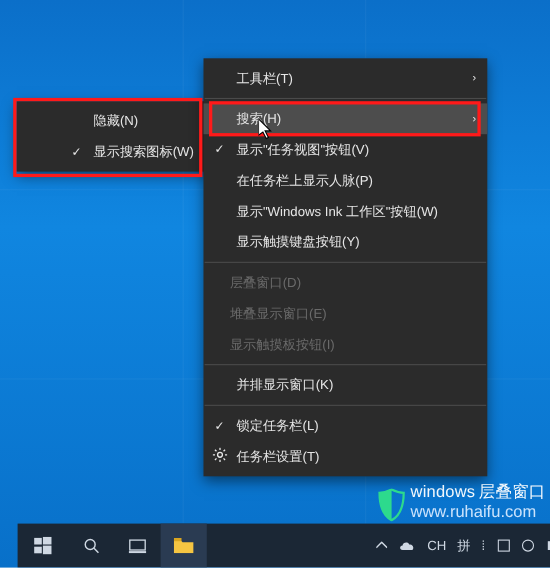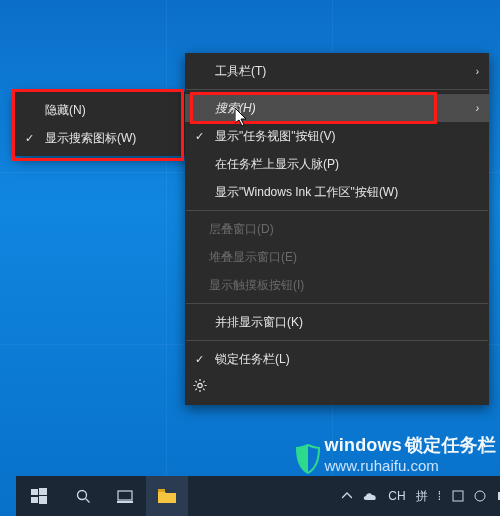--- a/index.html
+++ b/index.html
@@ -18,35 +18,36 @@
     background: #2b2b2b;
     color: #e6e6e6;
     font-size: 12px;
     box-shadow: 0 4px 12px rgba(0,0,0,0.5);
     padding: 4px 0;
   }
   .menu-sub {
     left: 15px;
     top: 92px;
     width: 192px;
+    padding-left: 40px;
   }
   .menu-main {
     left: 185px;
     top: 53px;
-    width: 304px;
+    width: 258px;
   }
   .item {
     display: flex;
     align-items: center;
     height: 28px;
     padding: 0 30px 0 30px;
     position: relative;
     cursor: default;
   }
-  .item.hover { background: #4d4d4d; font-style: italic; }
+  .item.hover { background: #4d4d4d; }
   .item.disabled { color: #6a6a6a; padding-left: 24px; }
   .check {
     position: absolute;
     left: 10px;
     top: 50%;
     transform: translateY(-50%);
     font-size: 11px;
   }
   .gear-icon {
     position: absolute;
@@ -108,21 +109,21 @@
   .tray-icon svg { display:block; }
 
   .watermark {
     position:absolute;
     right: 4px; bottom: 42px;
     display:flex; align-items:flex-end;
     color:#fff; font-size:11px;
     opacity:0.95;
   }
   .watermark .shield { margin-right:4px; }
-  .watermark .t1 { font-size:18px; font-weight:bold; letter-spacing:0.2px;}
+  .watermark .t1 { font-size:15px; font-weight:normal; letter-spacing:0.2px;}
   .watermark .t2 { font-size:15px; color:#d6e9ff; }
 
 </style>
 </head>
 <body>
 
 <div class="vline" style="left:166px"></div>
 <div class="vline" style="left:332px"></div>
 <div class="hline" style="top:172px"></div>
 <div class="hline" style="top:344px"></div>
@@ -152,20 +153,23 @@
       </div>
       <div class="item">
         <span class="check">✓</span>
         <span>显示"任务视图"按钮(V)</span>
       </div>
       <div class="item">
         <span>在任务栏上显示人脉(P)</span>
       </div>
       <div class="item">
         <span>显示"Windows Ink 工作区"按钮(W)</span>
+      </div>
+      <div class="item">
+        <span>显示触摸键盘按钮(Y)</span>
       </div>
       <div class="sep"></div>
       <div class="item disabled">
         <span>层叠窗口(D)</span>
       </div>
       <div class="item disabled">
         <span>堆叠显示窗口(E)</span>
       </div>
       <div class="item disabled">
         <span>显示触摸板按钮(I)</span>
@@ -186,40 +190,41 @@
               <line x1="7" y1="0.5" x2="7" y2="2.5"></line>
               <line x1="7" y1="11.5" x2="7" y2="13.5"></line>
               <line x1="0.5" y1="7" x2="2.5" y2="7"></line>
               <line x1="11.5" y1="7" x2="13.5" y2="7"></line>
               <line x1="2.4" y1="2.4" x2="3.8" y2="3.8"></line>
               <line x1="10.2" y1="10.2" x2="11.6" y2="11.6"></line>
               <line x1="11.6" y1="2.4" x2="10.2" y2="3.8"></line>
               <line x1="3.8" y1="10.2" x2="2.4" y2="11.6"></line>
             </g>
           </svg></span>
+        <span>任务栏设置(T)</span>
       </div>
     </div>
 </div>
 
 <div class="red-box red1"></div>
 <div class="red-box red2"></div>
 
 <svg class="cursor" width="16" height="20" viewBox="0 0 16 20">
   <path d="M0 0 L0 15 L4 12 L7 18 L9 17 L6 11 L11 11 Z" fill="#fff" stroke="#000" stroke-width="1"></path>
 </svg>
 
 <div class="watermark">
   <svg class="shield" width="26" height="30" viewBox="0 0 26 30">
     <path d="M13 1 C9 3 5 4 2 4 C2 14 4 24 13 29 C22 24 24 14 24 4 C21 4 17 3 13 1 Z" fill="none" stroke="#2fe08a" stroke-width="2"></path>
     <path d="M13 1 C9 3 5 4 2 4 C2 14 4 24 13 29 Z" fill="#2fe08a"></path>
   </svg>
   <div>
     <div>
       <span class="t1">windows</span>
-      <span class="t1">锁定任务栏</span>
+      <span class="t1">层叠窗口</span>
     </div>
     <div class="t2">www.ruhaifu.com</div>
   </div>
 </div>
 
 <div class="taskbar">
   <div class="tb-left">
     <div class="tb-btn start">
       <svg width="16" height="16" viewBox="0 0 16 16">
         <rect x="0" y="1" width="7" height="6" fill="#cfd8e3"></rect>

